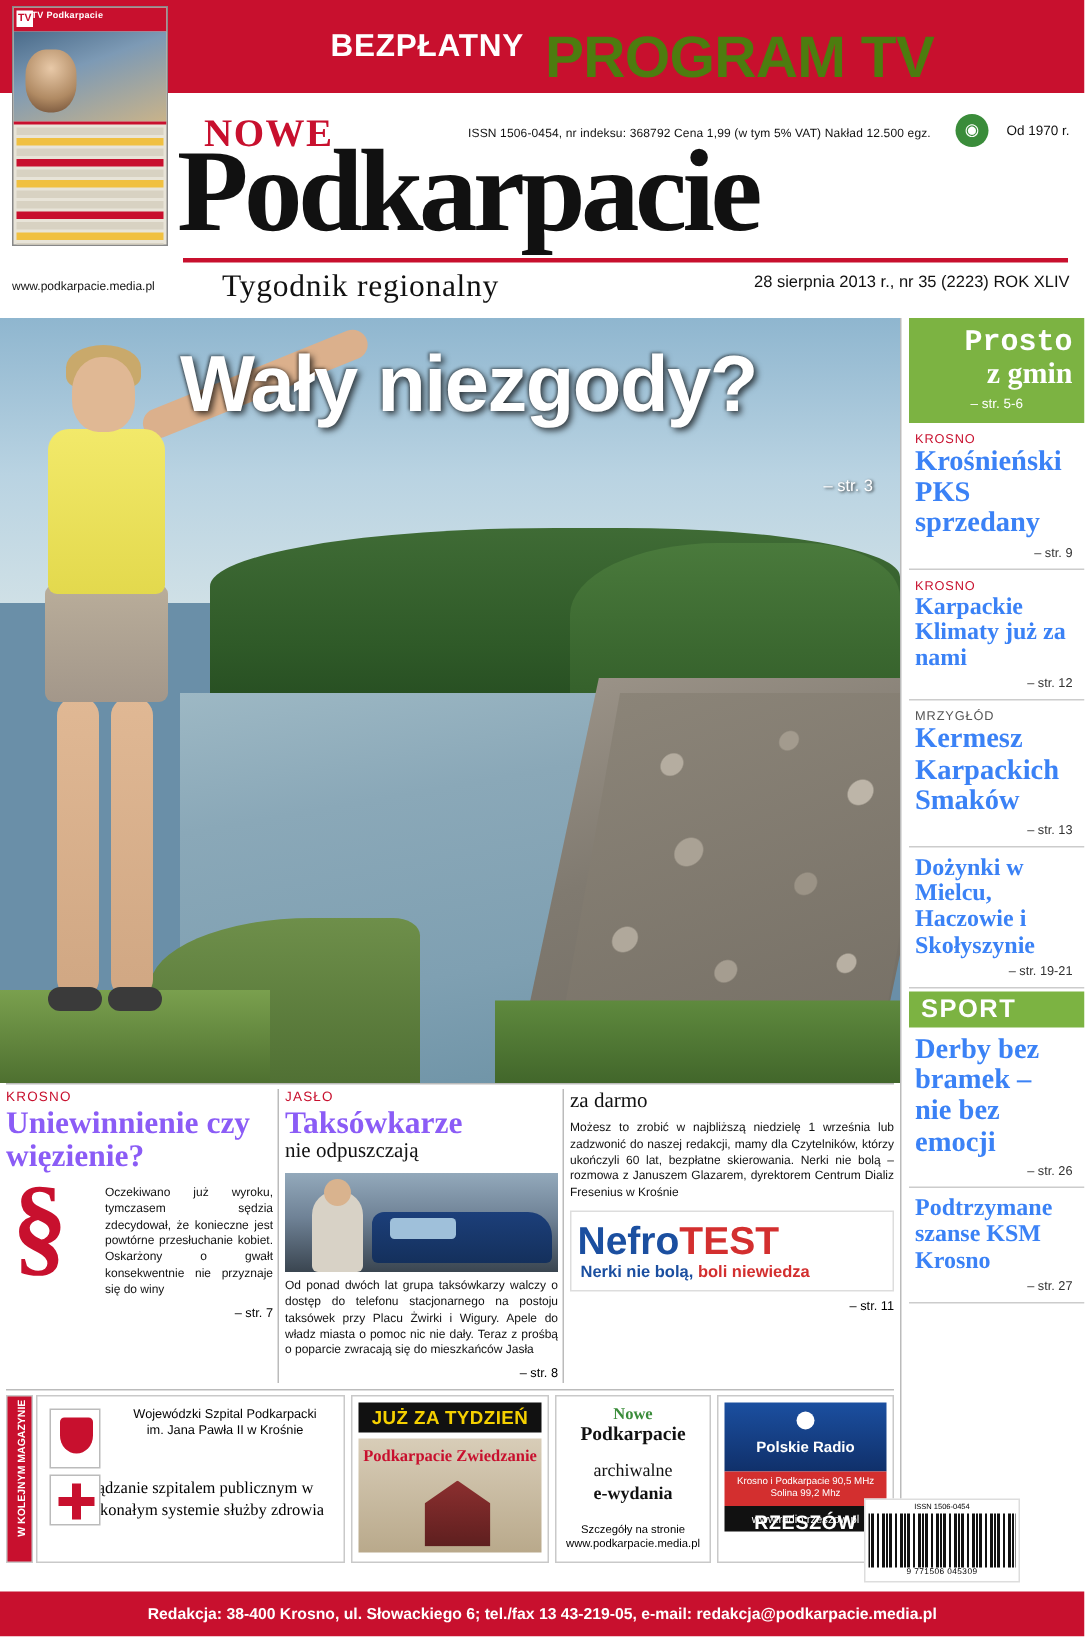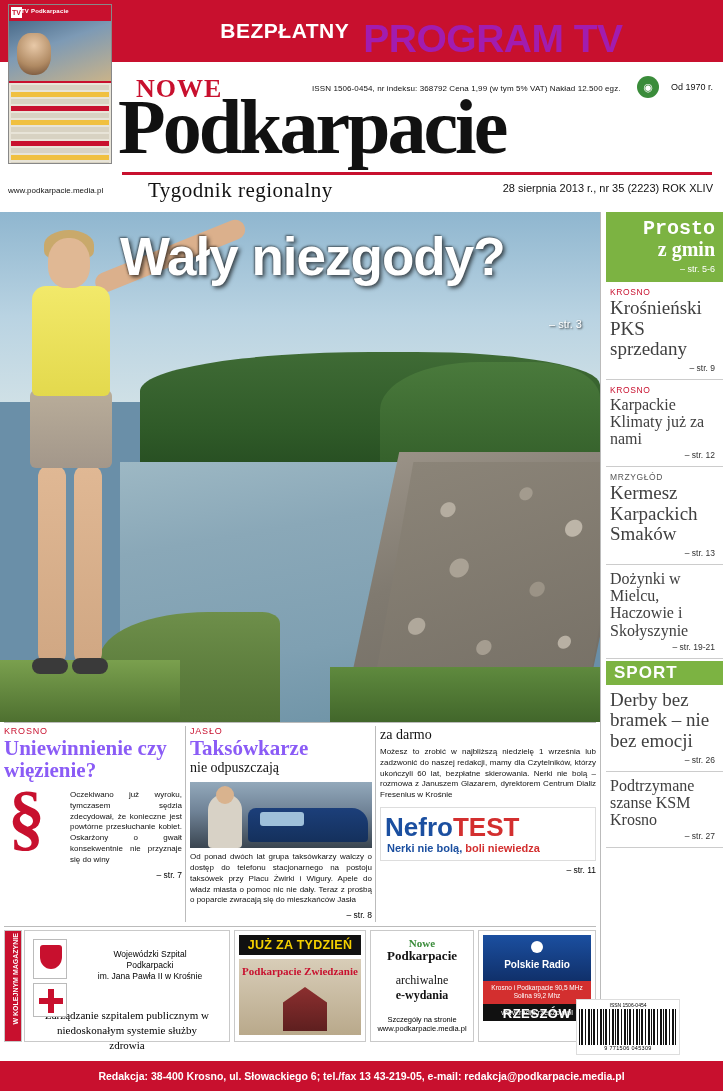--- a/index.html
+++ b/index.html
@@ -47,21 +47,21 @@
 
   .banner-text {
     position: absolute; left: 120px; top: 0; width: 603px; height: 62px;
     display: flex; align-items: center; justify-content: center; gap: 14px;
   }
   .banner-free {
     color: #fff; font-size: 21px; font-weight: bold; letter-spacing: .5px;
     font-family: "Liberation Sans", sans-serif;
   }
   .banner-prog {
-    color: #a21caf; font-size: 39px; font-weight: bold; letter-spacing: -.5px;
+    color: #4d7c0f; font-size: 39px; font-weight: bold; letter-spacing: -.5px;
     font-family: "Liberation Sans", sans-serif; line-height: 1; margin-top: 15px;
   }
 
   
   .masthead { position: absolute; left: 0; top: 62px; width: 723px; height: 148px; }
   .nowe {
     position: absolute; left: 136px; top: 12px;
     color: #c8102e; font-size: 26px; font-weight: bold;
     font-family: "Liberation Serif", serif; letter-spacing: 1px;
   }
@@ -207,27 +207,27 @@
     position: absolute; left: 606px; top: 212px; width: 117px; height: 790px;
   }
   .rail-vline {
     position: absolute; left: 600px; top: 212px; width: 1px; height: 790px; background: #bbb;
   }
   .prosto-box {
     background: #7cb342; color: #fff; padding: 6px 8px 8px 8px; text-align: right;
   }
   .prosto-box .l1 { font-size: 20px; font-weight: bold; font-family: Liberation Mono, monospace; line-height: 1.05; }
   .prosto-box .l2 { font-size: 20px; font-weight: bold; font-family: "Liberation Serif", serif; line-height: 1.05; }
-  .prosto-box .str { font-size: 9px; margin-top: 4px; font-family: "Liberation Sans", sans-serif; }
+  .prosto-box .str { font-size: 9px; margin-top: 4px; font-family: "Liberation Sans", sans-serif; text-align: center; }
 
   .rail-item { padding: 5px 8px 6px 4px; border-bottom: 1px solid #ccc; }
   .rail-kicker { font-size: 8.5px; color: #c8102e; letter-spacing: .6px; margin-bottom: 1px; }
   .rail-kicker.gray { color: #555; }
   .rail-title {
-    font-size: 19px; font-weight: normal; color: #404040; line-height: 1.08;
+    font-size: 19px; font-weight: bold; color: #3b82f6; line-height: 1.08;
     font-family: "Liberation Serif", serif;
   }
   .rail-title.sm { font-size: 16px; }
   .rail-str { font-size: 8.5px; color: #333; text-align: right; margin-top: 3px; }
 
   .sport-box {
     background: #7cb342; color: #fff; font-size: 17px; font-weight: bold;
     padding: 2px 8px; letter-spacing: 1px; font-family: "Liberation Sans", sans-serif;
     margin-top: 2px;
   }
@@ -289,21 +289,21 @@
   }
   .ad-hr { position: absolute; left: 4px; top: 926px; width: 592px; height: 1px; background: #bbb; }
   .ad {
     position: absolute; top: 0; height: 112px; border: 1px solid #c9c9c9; background: #fff;
   }
   .ad-a { left: 0; width: 18px; background: #c8102e; }
   .ad-a span {
     display: block; color: #fff; font-size: 7px; font-weight: bold;
     transform: rotate(-90deg); white-space: nowrap; margin-top: 54px; margin-left: -26px; width: 72px;
   }
-  .ad-b { left: 20px; width: 206px; padding: 18px; }
+  .ad-b { left: 20px; width: 206px; padding: 6px; }
   .ad-b .crest {
     position: absolute; left: 8px; top: 8px; width: 34px; height: 40px;
     background: #fff; border: 1px solid #bbb;
   }
   .ad-b .crest:after{
     content:""; position:absolute; left:6px; top:5px; width:22px; height:24px;
     background:#c8102e; border-radius: 3px 3px 50% 50%;
   }
   .ad-b .crossbox {
     position: absolute; left: 8px; top: 52px; width: 34px; height: 34px; background: #fff; border:1px solid #bbb;

